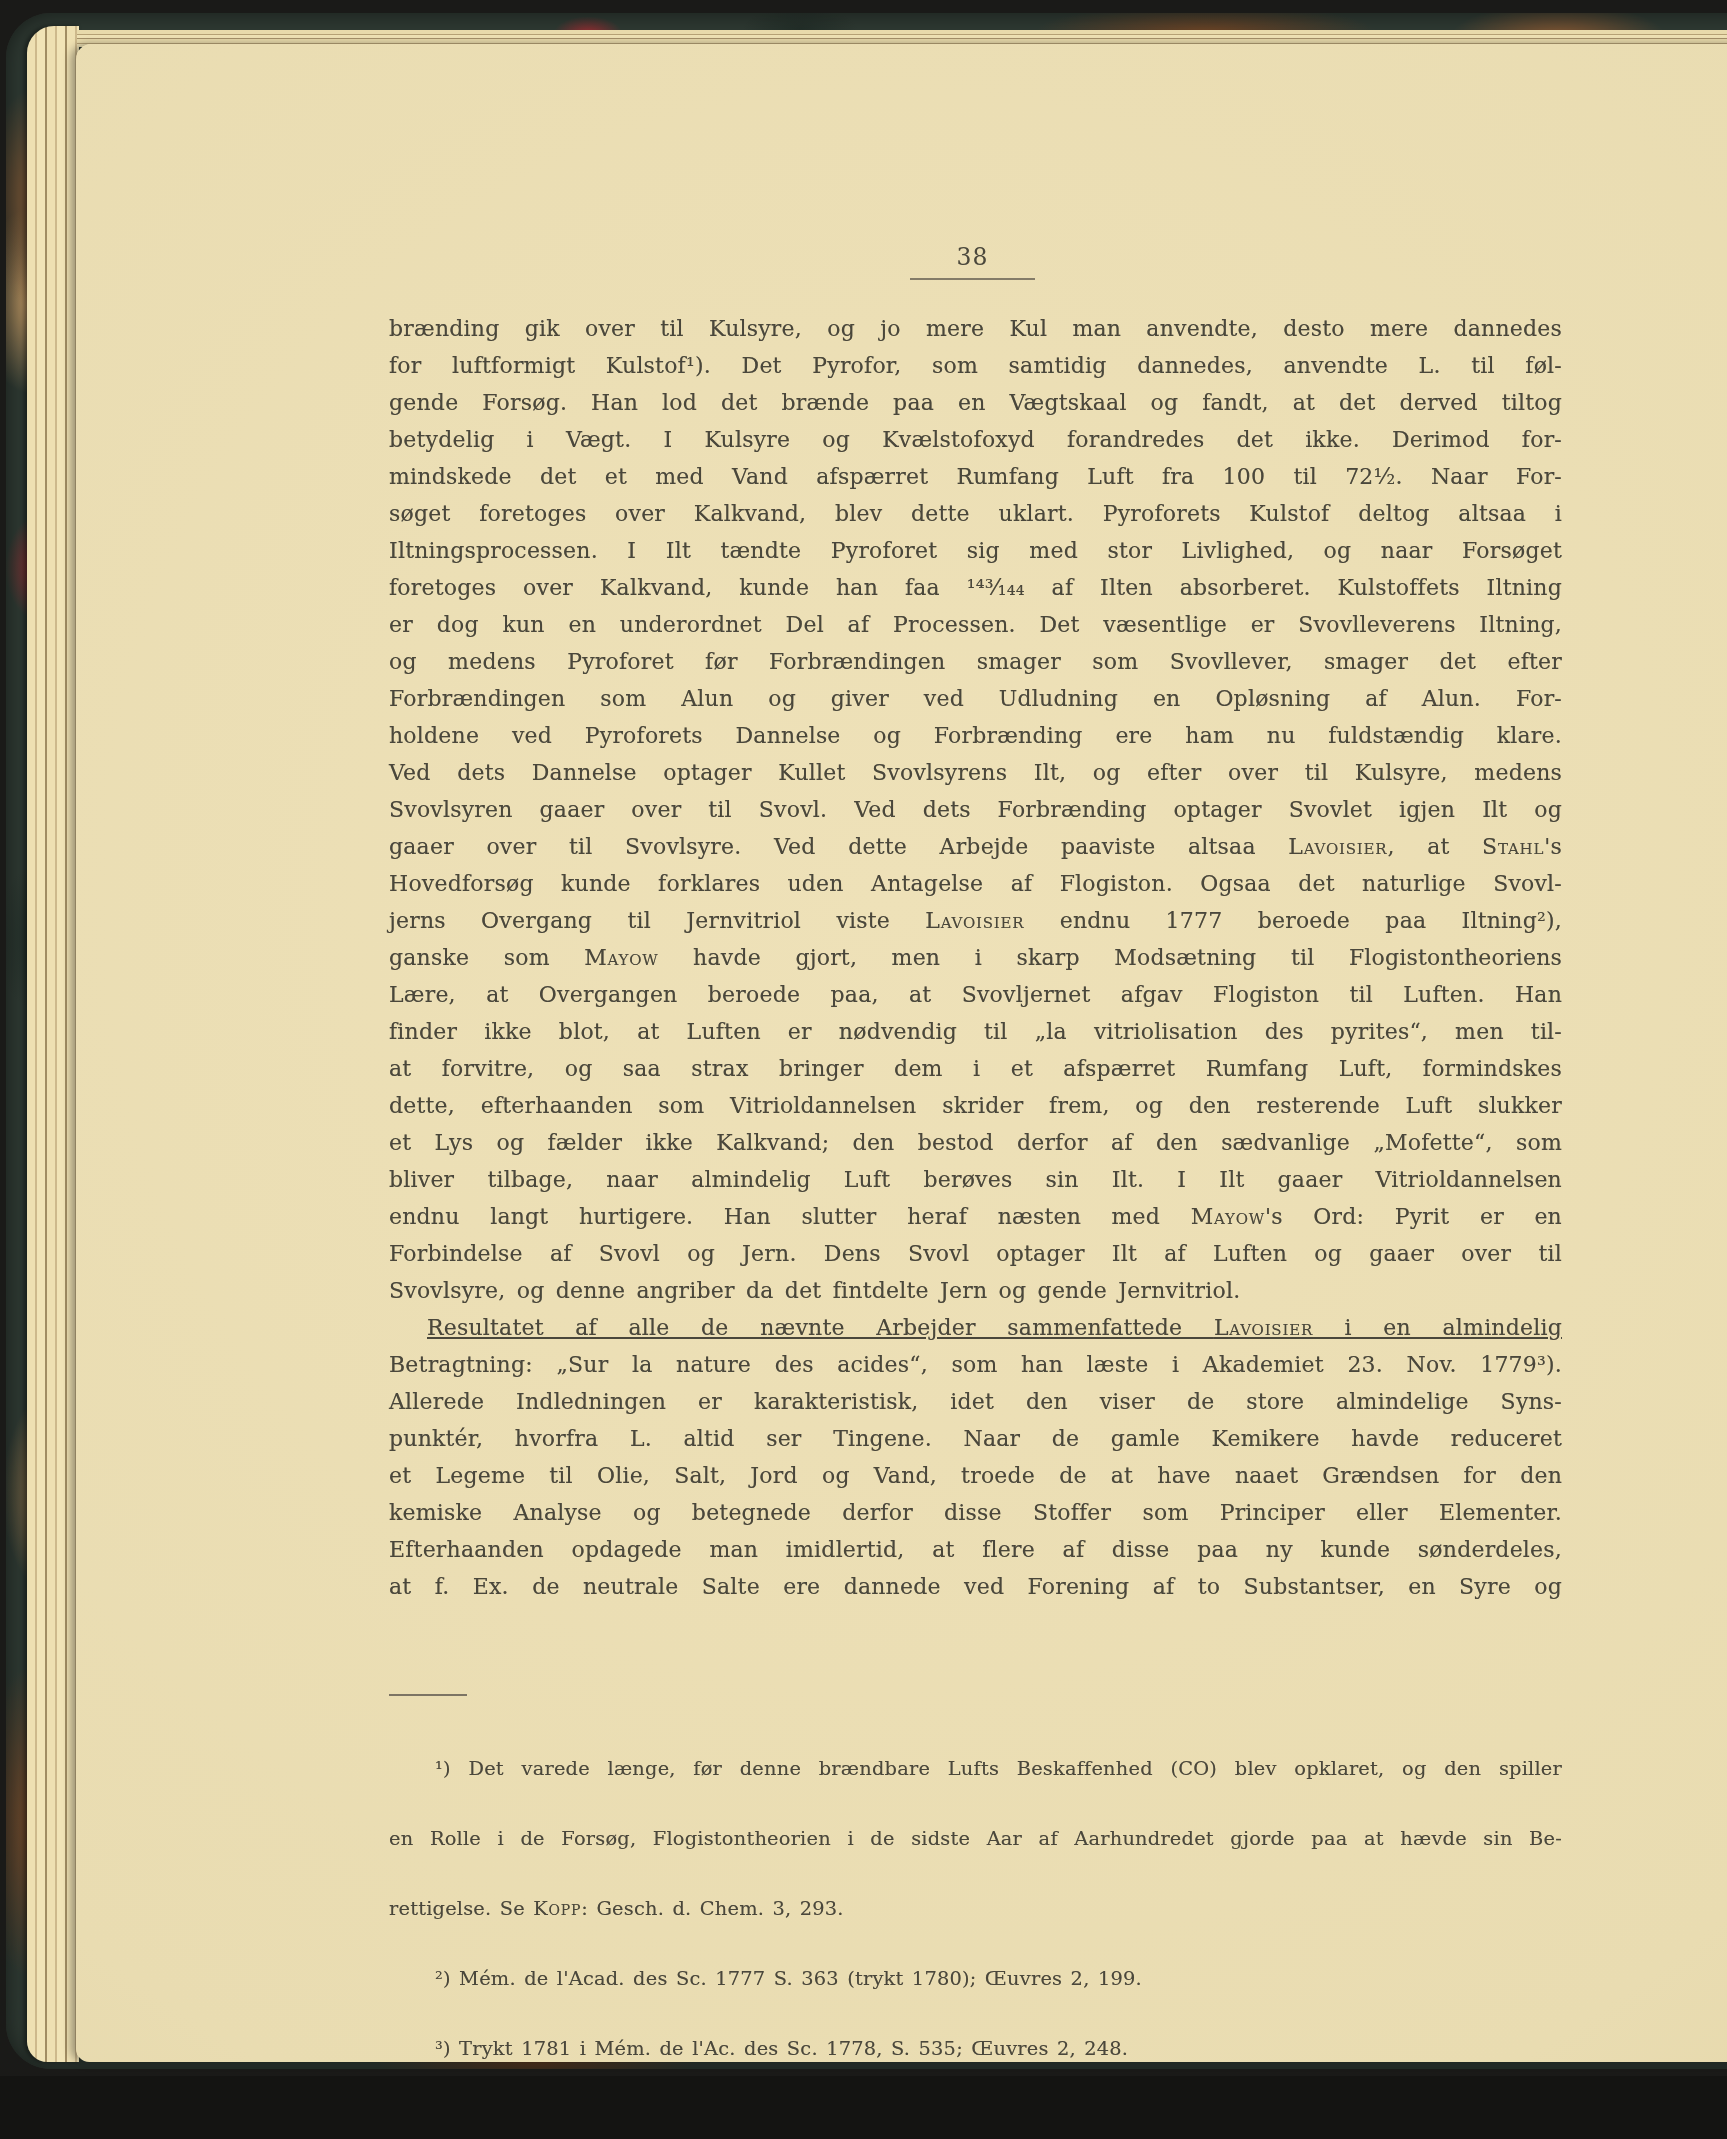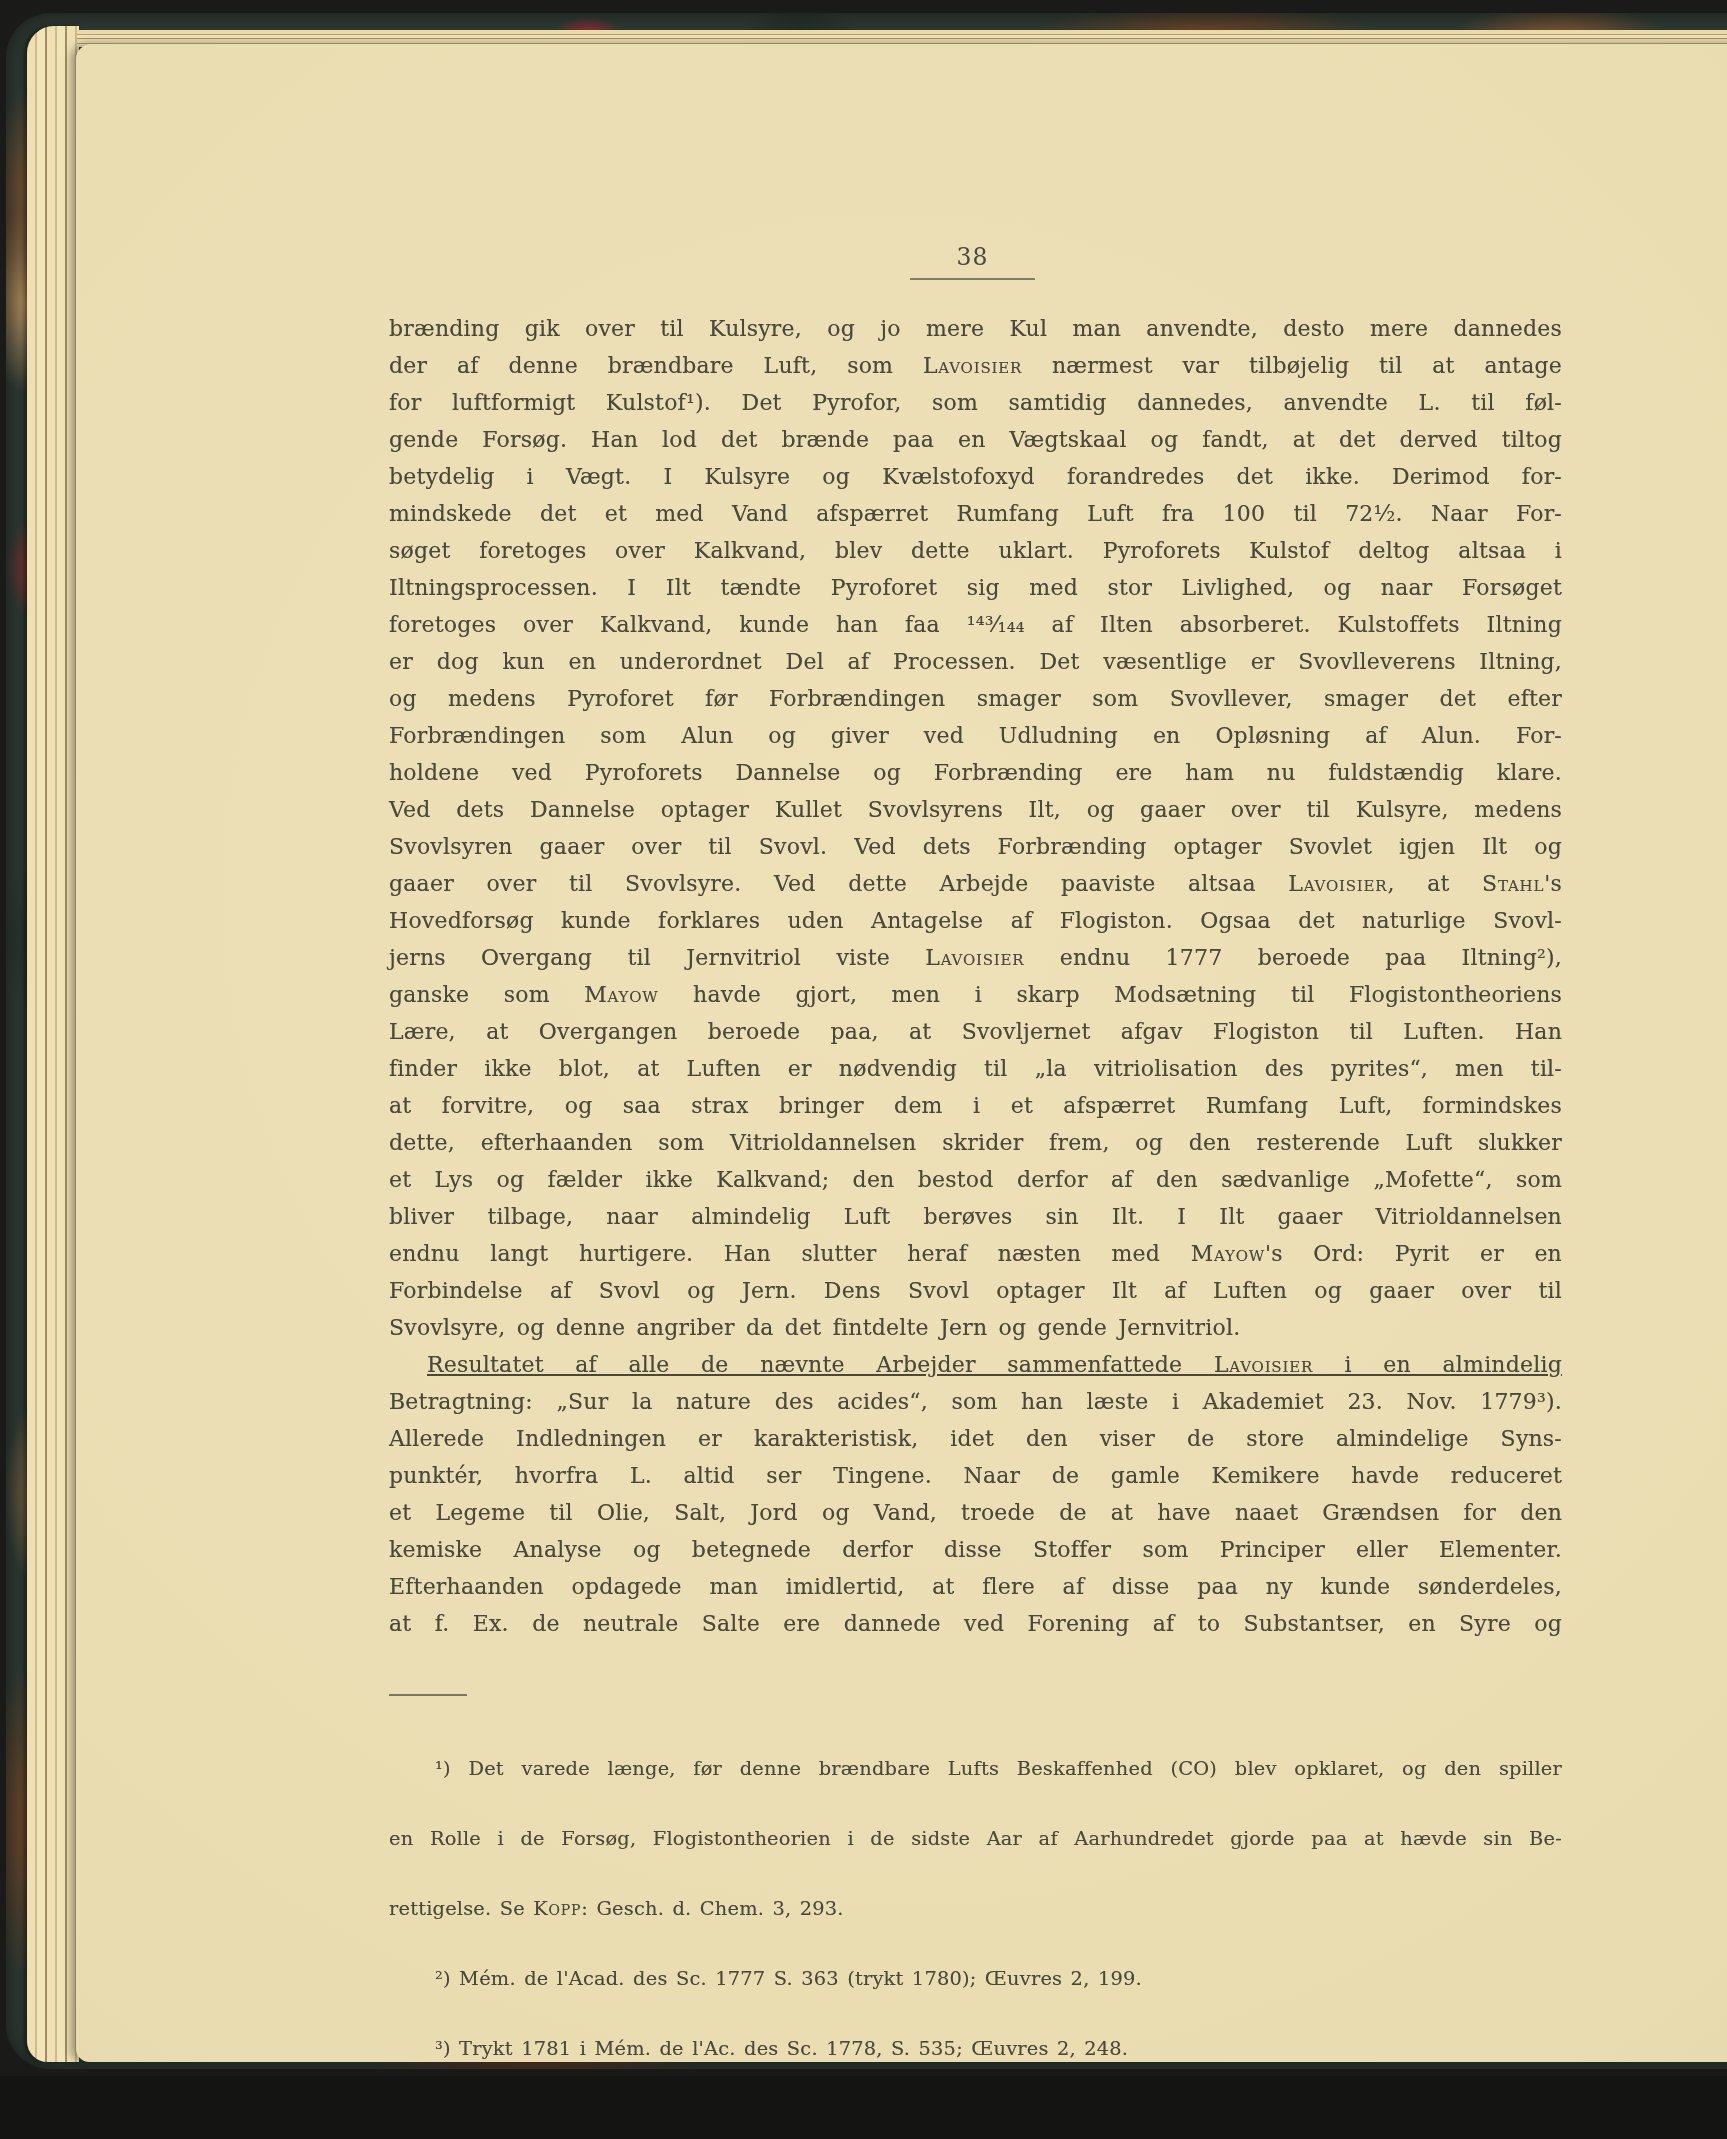--- a/index.html
+++ b/index.html
@@ -70,33 +70,32 @@
   <div class="cover"></div>
   <div class="stack-left"></div>
   <div class="stack-top"></div>
   <div class="page">
     <div class="pageno-wrap">
       <div class="pageno">38</div>
       <div class="pageno-rule"></div>
     </div>
     <div class="body-text" id="body-text">
         <div class="line">brænding gik over til Kulsyre, og jo mere Kul man anvendte, desto mere dannedes</div>
-        <div class="line">der af denne brændbare Luft, som <span class="sc">Lavoisier</span> nærmest var tilbøjelig til at antage</div>
         <div class="line">for luftformigt Kulstof¹). Det Pyrofor, som samtidig dannedes, anvendte L. til føl-</div>
         <div class="line">gende Forsøg. Han lod det brænde paa en Vægtskaal og fandt, at det derved tiltog</div>
         <div class="line">betydelig i Vægt. I Kulsyre og Kvælstofoxyd forandredes det ikke. Derimod for-</div>
         <div class="line">mindskede det et med Vand afspærret Rumfang Luft fra 100 til 72¹⁄₂. Naar For-</div>
         <div class="line">søget foretoges over Kalkvand, blev dette uklart. Pyroforets Kulstof deltog altsaa i</div>
         <div class="line">Iltningsprocessen. I Ilt tændte Pyroforet sig med stor Livlighed, og naar Forsøget</div>
         <div class="line">foretoges over Kalkvand, kunde han faa ¹⁴³⁄₁₄₄ af Ilten absorberet. Kulstoffets Iltning</div>
         <div class="line">er dog kun en underordnet Del af Processen. Det væsentlige er Svovlleverens Iltning,</div>
         <div class="line">og medens Pyroforet før Forbrændingen smager som Svovllever, smager det efter</div>
         <div class="line">Forbrændingen som Alun og giver ved Udludning en Opløsning af Alun. For-</div>
         <div class="line">holdene ved Pyroforets Dannelse og Forbrænding ere ham nu fuldstændig klare.</div>
-        <div class="line">Ved dets Dannelse optager Kullet Svovlsyrens Ilt, og gaaer over til Kulsyre, medens</div>
+        <div class="line">Ved dets Dannelse optager Kullet Svovlsyrens Ilt, og efter over til Kulsyre, medens</div>
         <div class="line">Svovlsyren gaaer over til Svovl. Ved dets Forbrænding optager Svovlet igjen Ilt og</div>
         <div class="line">gaaer over til Svovlsyre. Ved dette Arbejde paaviste altsaa <span class="sc">Lavoisier</span>, at <span class="sc">Stahl</span>'s</div>
         <div class="line">Hovedforsøg kunde forklares uden Antagelse af Flogiston. Ogsaa det naturlige Svovl-</div>
         <div class="line">jerns Overgang til Jernvitriol viste <span class="sc">Lavoisier</span> endnu 1777 beroede paa Iltning²),</div>
         <div class="line">ganske som <span class="sc">Mayow</span> havde gjort, men i skarp Modsætning til Flogistontheoriens</div>
         <div class="line">Lære, at Overgangen beroede paa, at Svovljernet afgav Flogiston til Luften. Han</div>
         <div class="line">finder ikke blot, at Luften er nødvendig til „la vitriolisation des pyrites“, men til-</div>
         <div class="line">at forvitre, og saa strax bringer dem i et afspærret Rumfang Luft, formindskes</div>
         <div class="line">dette, efterhaanden som Vitrioldannelsen skrider frem, og den resterende Luft slukker</div>
         <div class="line">et Lys og fælder ikke Kalkvand; den bestod derfor af den sædvanlige „Mofette“, som</div>

